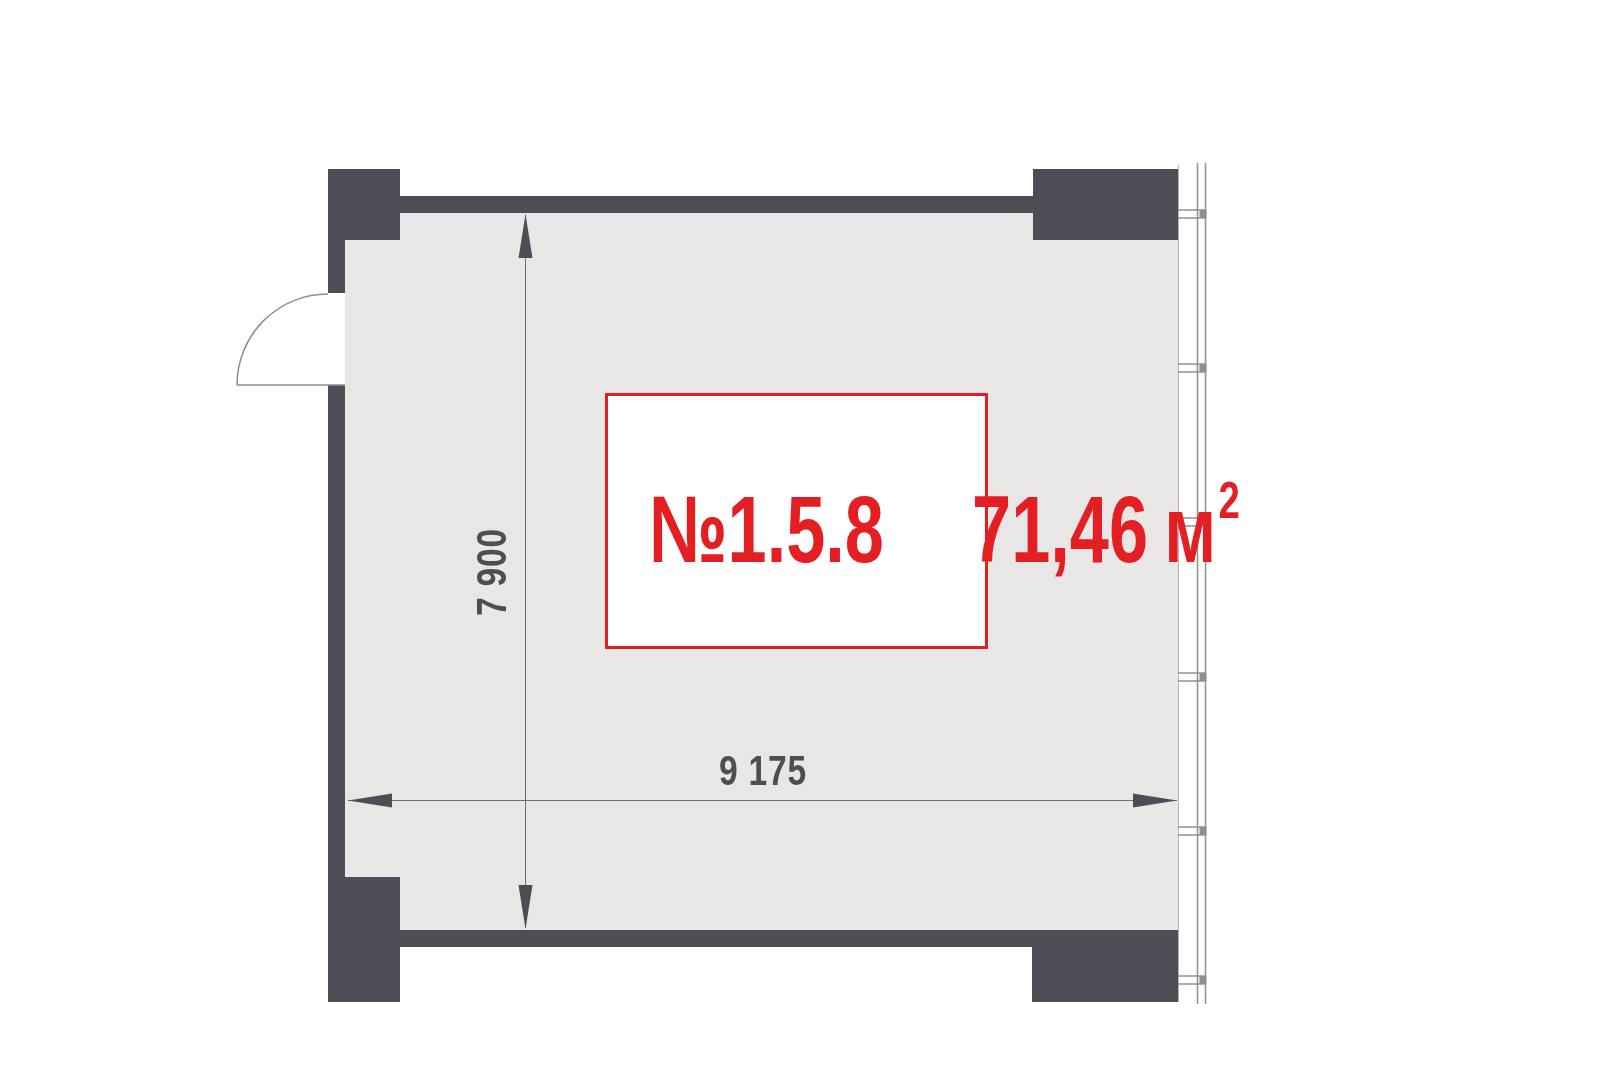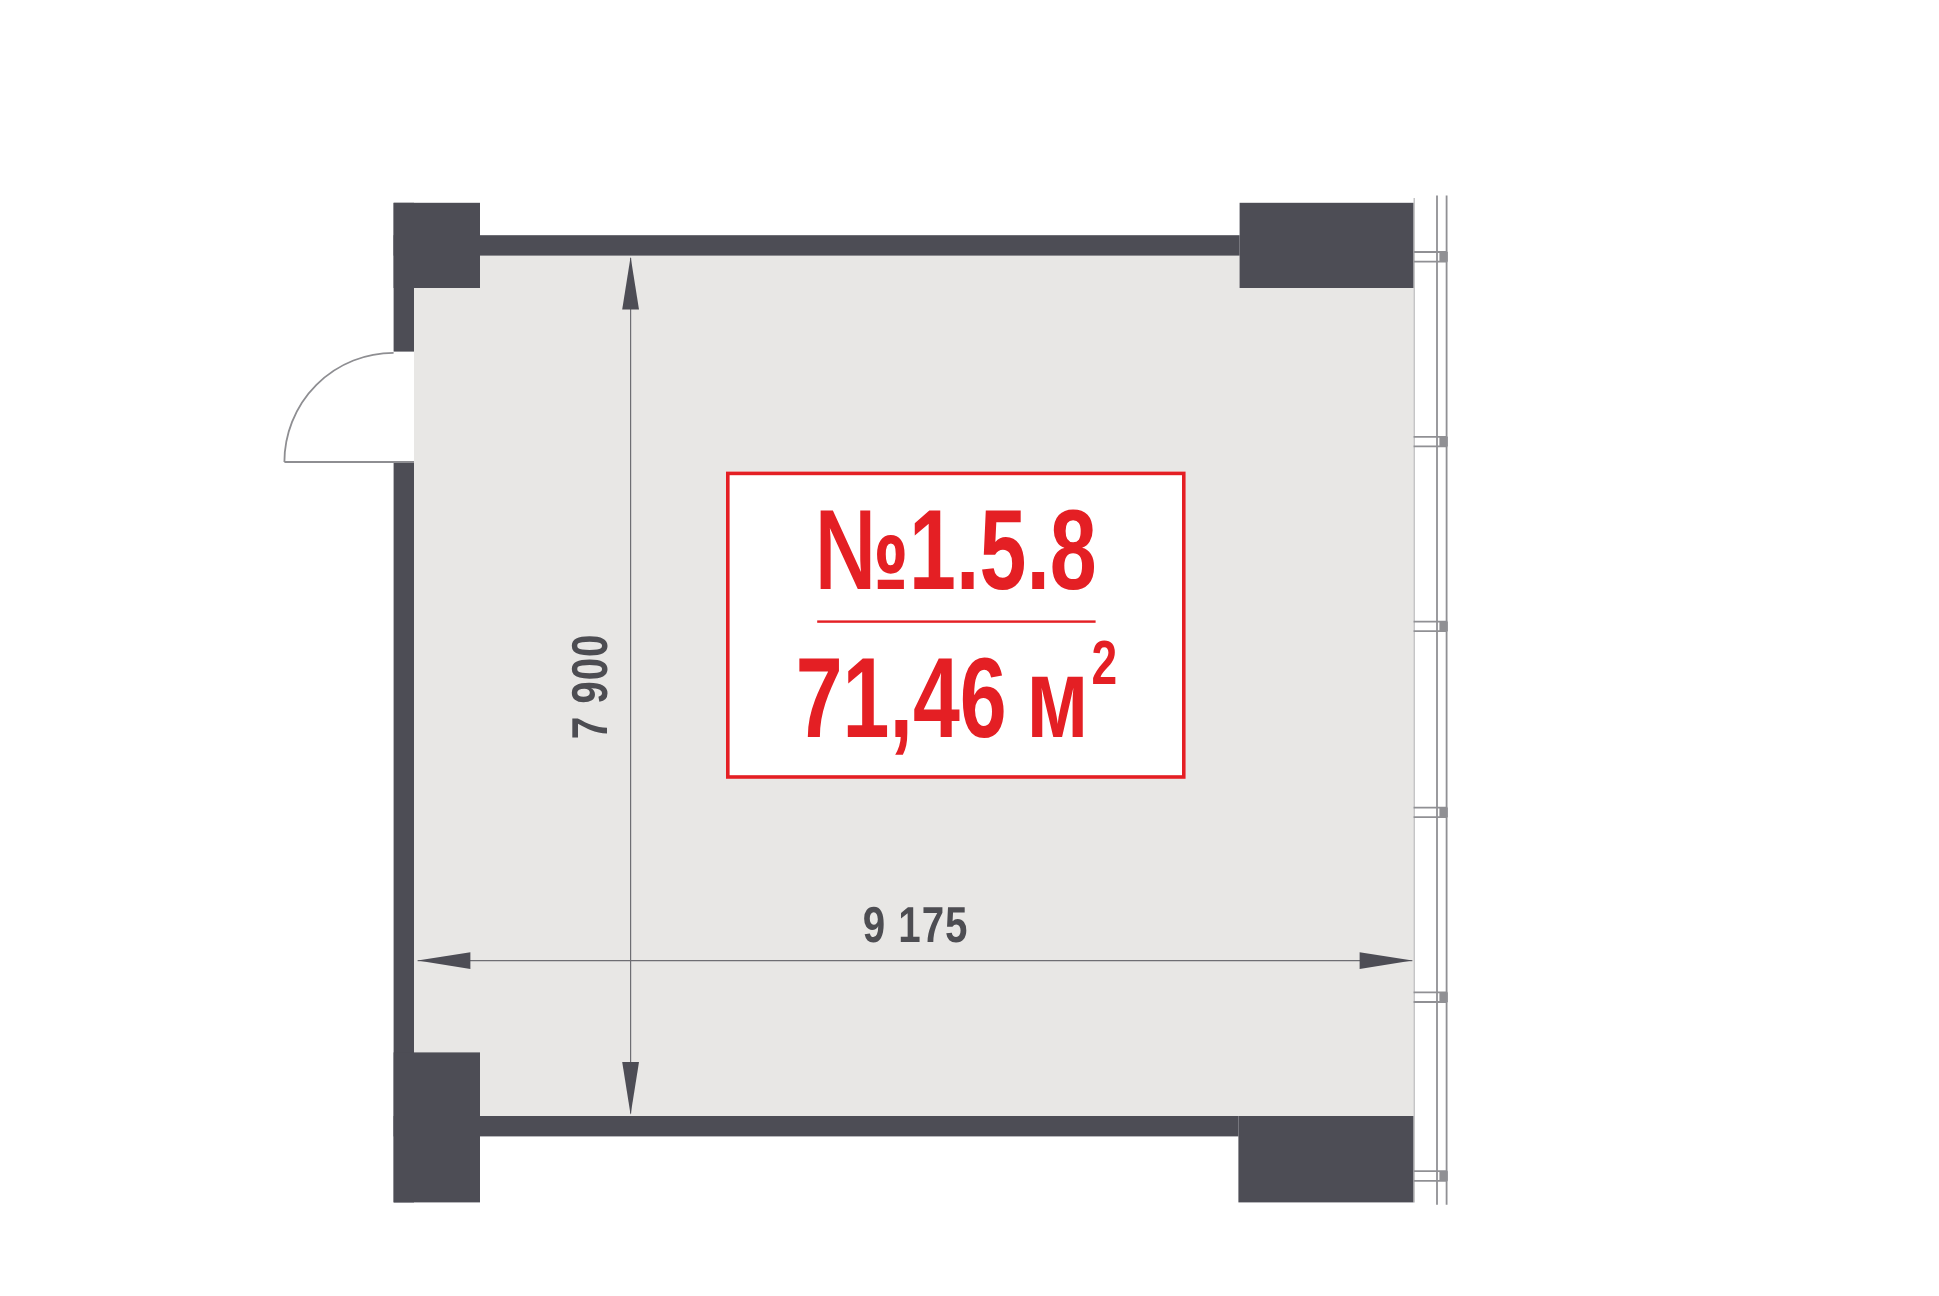--- a/index.html
+++ b/index.html
@@ -53,21 +53,21 @@
   }
 
   
   .unit-box {
     left: 605px; top: 393px;
     width: 383px; height: 256px;
     box-sizing: border-box;
     background: #ffffff;
     border: 3px solid #e41f24;
     display: flex;
-    flex-direction: column;
+    flex-direction: row;
     align-items: center;
     cursor: pointer;
   }
   .unit-number {
     margin-top: 16px;
     font-size: 95px;
     line-height: 95px;
     font-weight: 700;
     color: #e41f24;
     transform: scaleX(0.74);

